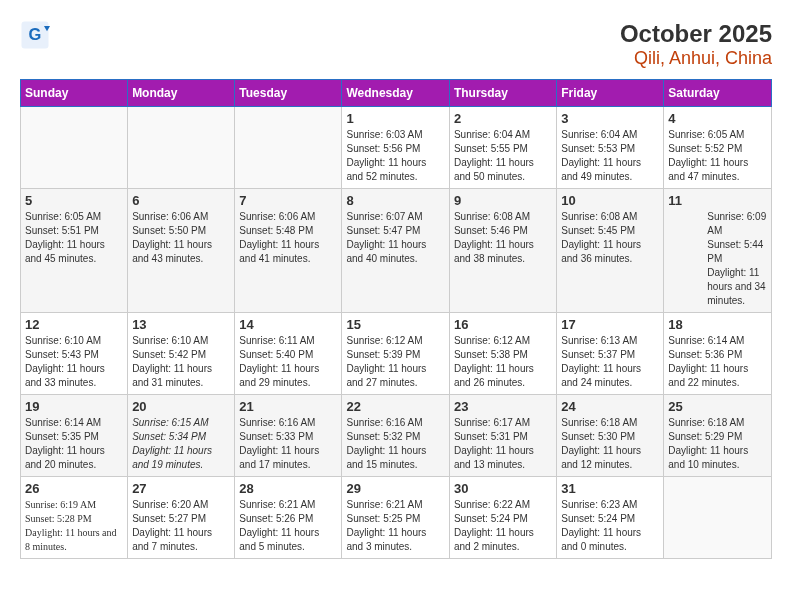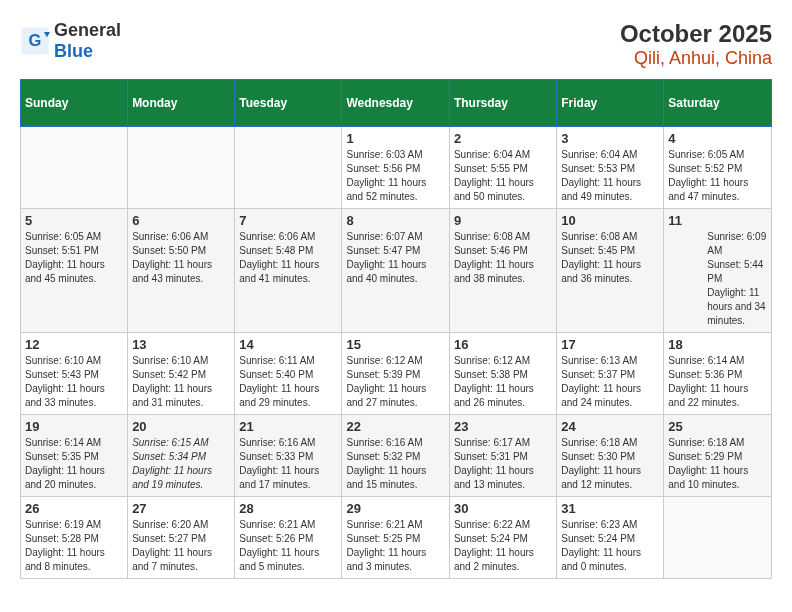--- a/index.html
+++ b/index.html
@@ -40,23 +40,23 @@
     .location {
       font-size: 18px;
       color: #c2410c;
     }
     .calendar {
       width: 100%;
       border-collapse: collapse;
       font-size: 11px;
     }
     .calendar thead th {
-      background-color: #15803d;
+      background-color: #a21caf;
       color: #fff;
-      padding: 16px 4px;
+      padding: 6px 4px;
       text-align: left;
       font-size: 12px;
       font-weight: bold;
       border: 1px solid #2a6fc5;
     }
     .calendar tbody td {
       border: 1px solid #ccc;
       vertical-align: top;
       padding: 4px;
       width: 108px;
@@ -84,24 +84,20 @@
 </head>
 <body>
 
 <div class="header">
   <div class="logo">
     <svg class="logo-icon" viewBox="0 0 40 40">
       <rect x="2" y="2" width="36" height="36" rx="4" fill="#e8f0fb"></rect>
       <text x="20" y="26" text-anchor="middle" font-size="22" font-weight="bold" fill="#1a6bbd">G</text>
       <polygon points="32,8 40,8 36,15" fill="#1a6bbd"></polygon>
     </svg>
-    <div>
-      <span class="logo-general">General</span><br>
-      <span class="logo-blue">Blue</span>
-    </div>
   </div>
   <div class="title-block">
     <div class="month-title">October 2025</div>
     <div class="location">Qili, Anhui, China</div>
   </div>
 </div>
 
 <table class="calendar">
   <thead>
     <tr>
@@ -272,21 +268,21 @@
         <td>
           <div class="day-number">25</div>
           <div class="day-info" style="white-space: pre-line;">Sunrise: 6:18 AM
 Sunset: 5:29 PM
 Daylight: 11 hours and 10 minutes.</div>
         </td>
       </tr>
       <tr>
         <td>
           <div class="day-number">26</div>
-          <div class="day-info" style="white-space: pre-line;">Sunrise: 6:19 AM
+          <div class="day-info" style="white-space: pre-line; font-family: Liberation Serif, serif;">Sunrise: 6:19 AM
 Sunset: 5:28 PM
 Daylight: 11 hours and 8 minutes.</div>
         </td>
         <td>
           <div class="day-number">27</div>
           <div class="day-info" style="white-space: pre-line;">Sunrise: 6:20 AM
 Sunset: 5:27 PM
 Daylight: 11 hours and 7 minutes.</div>
         </td>
         <td>

